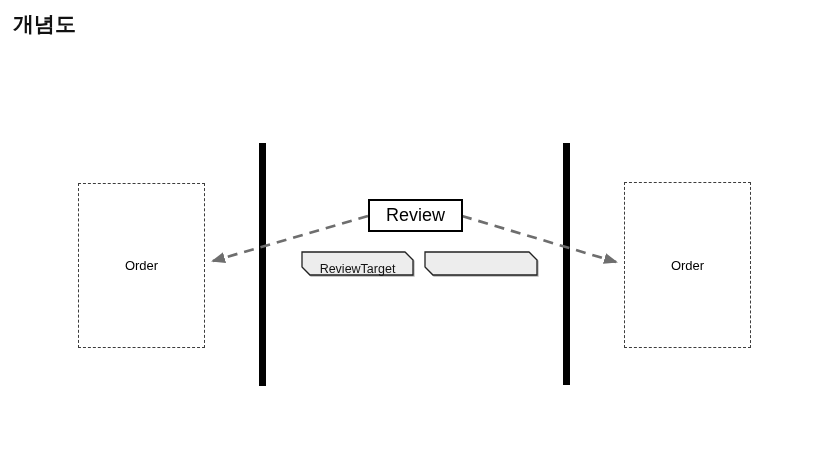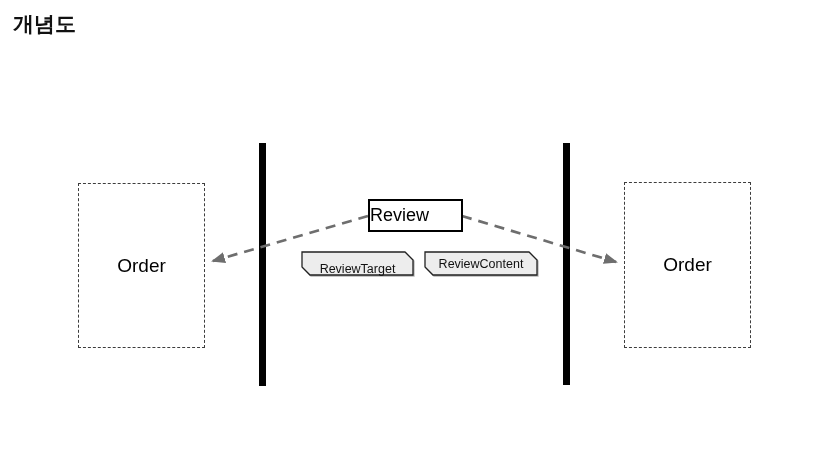--- a/index.html
+++ b/index.html
@@ -21,21 +21,21 @@
     color: #111111;
   }
   .entity-box {
     position: absolute;
     box-sizing: border-box;
     border: 1.5px dashed #3d3d3d;
     background: #ffffff;
     display: flex;
     align-items: center;
     justify-content: center;
-    font-size: 19px;
+    font-size: 13px;
     color: #000000;
     z-index: 1;
   }
   .entity-box.order { left: 78px;  top: 183px; width: 127px; height: 165px; }
   .entity-box.point { left: 624px; top: 182px; width: 127px; height: 166px; }
   .boundary-bar {
     position: absolute;
     width: 7px;
     background: #020202;
     z-index: 1;
@@ -51,20 +51,21 @@
   }
   .review-box {
     position: absolute;
     left: 368px; top: 199px;
     width: 95px; height: 33px;
     box-sizing: border-box;
     border: 2px solid #000000;
     background: #ffffff;
     display: flex;
     align-items: center;
+    justify-content: center;
     font-size: 18px;
     color: #000000;
     z-index: 3;
   }
   .tag-label {
     position: absolute;
     display: flex;
     align-items: center;
     justify-content: center;
     font-size: 12.5px;
@@ -108,15 +109,14 @@
 
     <polygon class="tag-shape" points="425,252 529,252 537,260 537,275 433,275 425,267" fill="#ededed" stroke="#222222" stroke-width="1.3"></polygon>
   </svg>
 
   <div class="review-box">
     <span>Review</span>
   </div>
 
   <div class="tag-label target">ReviewTarget</div>
 
-  <div class="tag-label content">ReviewContent</div>
 
 </div>
 
 </body></html>

